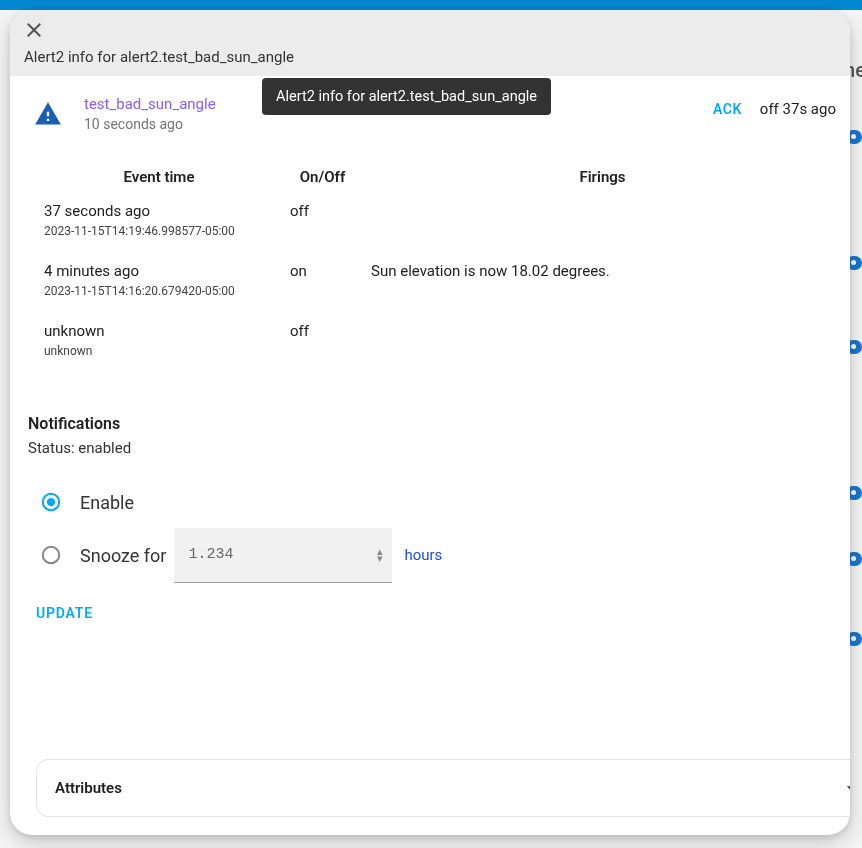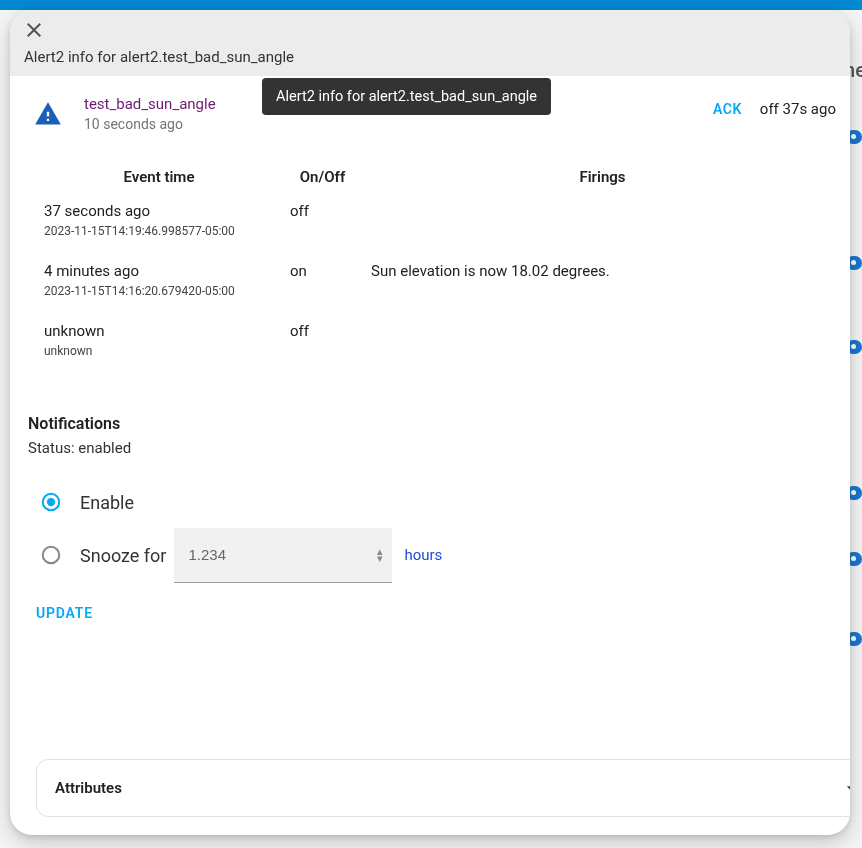--- a/index.html
+++ b/index.html
@@ -107,21 +107,21 @@
     width: 28px;
     height: 28px;
     margin-top: 6px;
     margin-left: 6px;
     margin-right: 22px;
     flex:0 0 auto;
   }
   .warn-icon svg { width:28px; height:28px; }
   .summary-text .name {
     font-size: 15px;
-    color: #701a75;
+    color: #8b5cf6;
     line-height: 20px;
   }
   .summary-text .time {
     font-size: 14px;
     color: #757575;
     line-height: 20px;
   }
   .summary-right {
     margin-left:auto;
     display:flex;
@@ -230,20 +230,21 @@
     width: 176px;
     border: none;
     background: #f1f1f1;
     border-bottom: 1px solid #9e9e9e;
     height: 54px;
     padding: 0 28px 0 14px;
     font-size: 15px;
     color:#666;
     margin-left: 4px;
     position:relative;
+    font-family:Liberation Mono, monospace;
   }
   .snooze-wrap {
     position:relative;
     display:inline-block;
     margin-left: 4px;
   }
   .snooze-spin {
     position:absolute;
     right:10px;
     top:50%;

